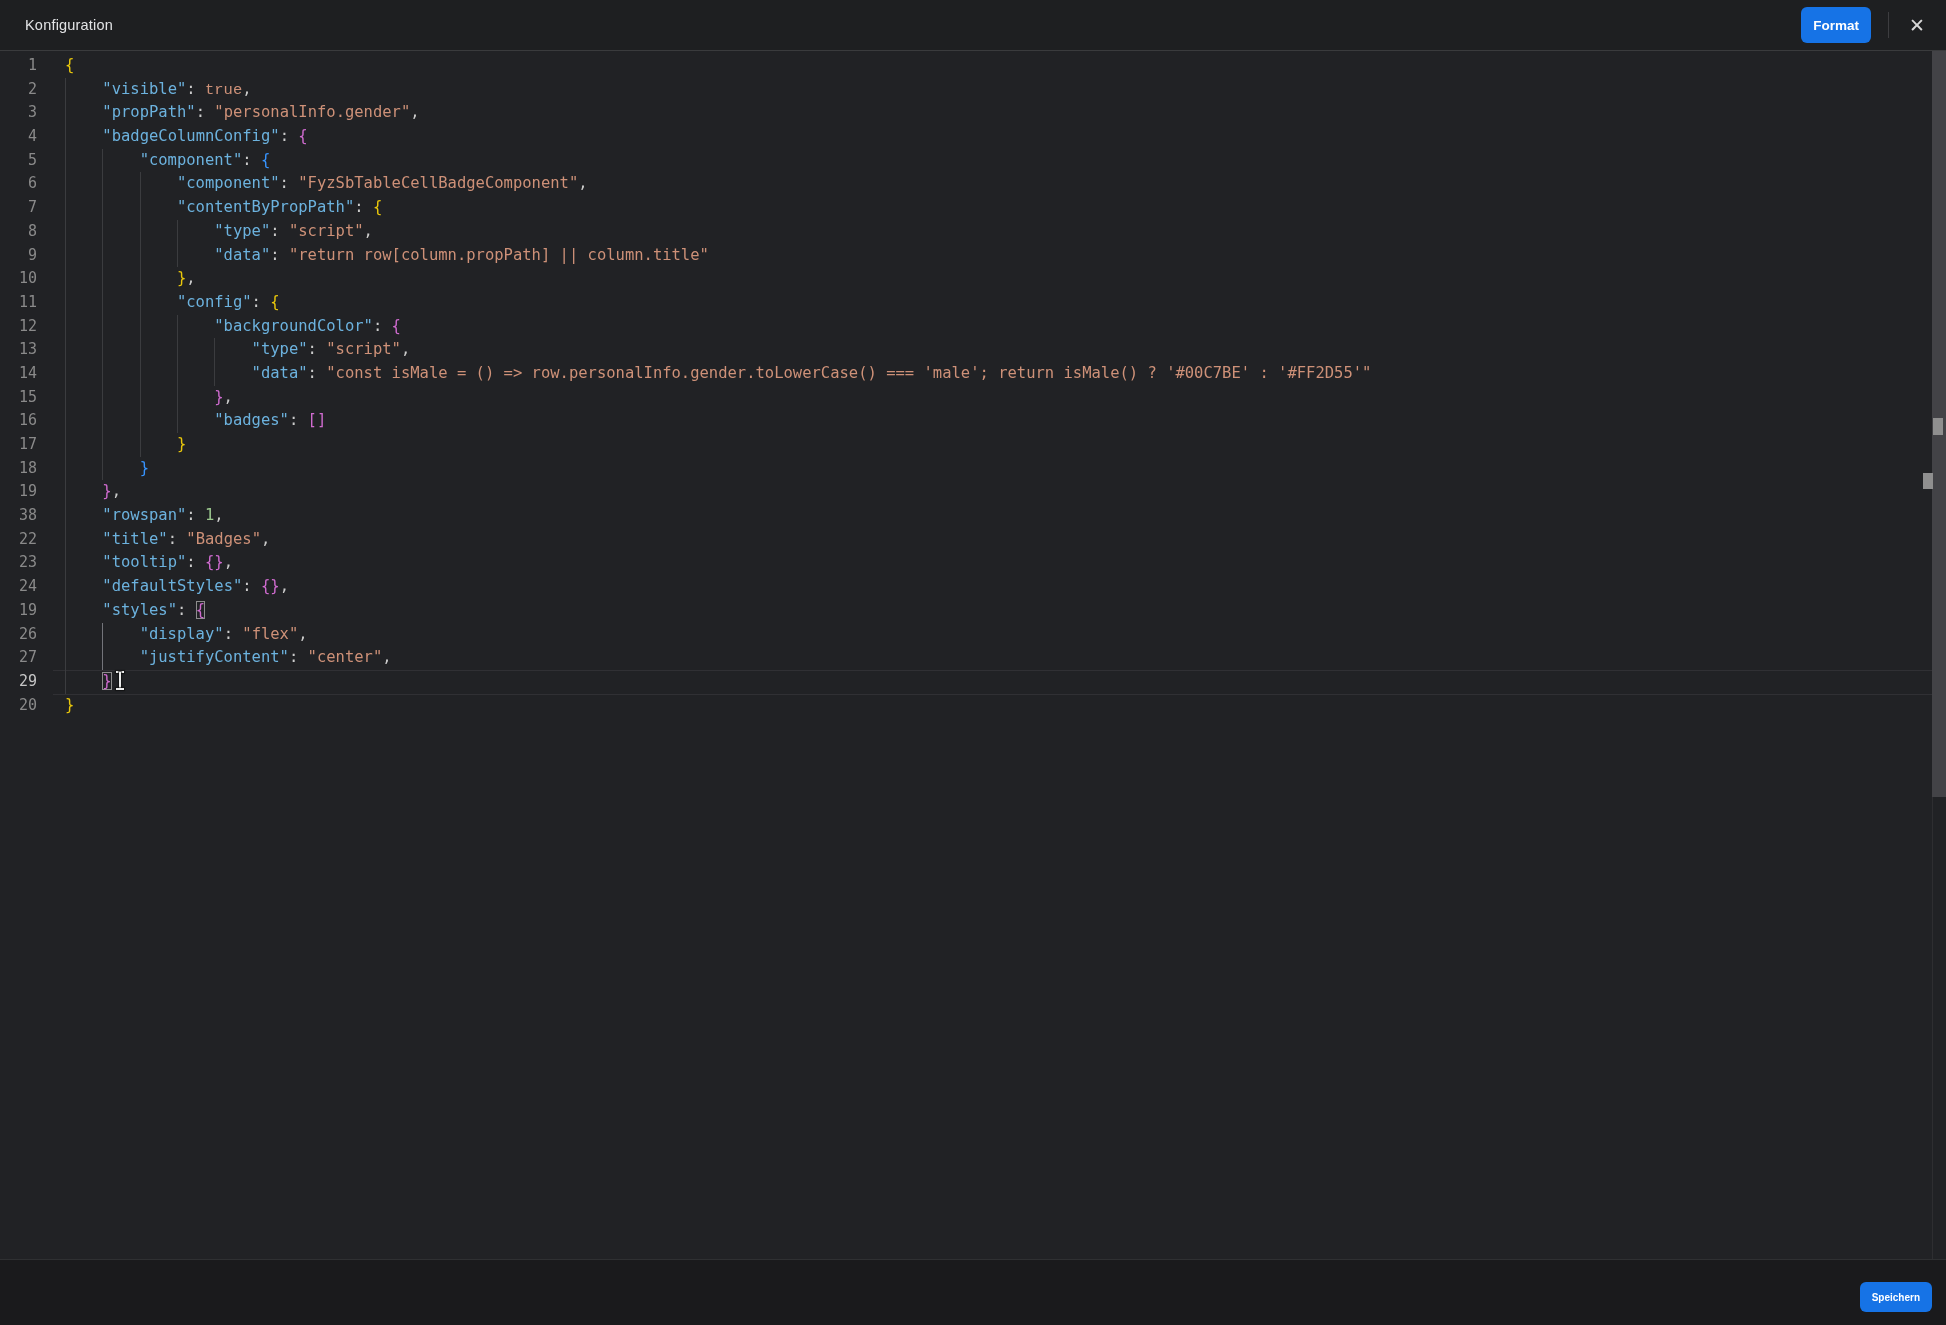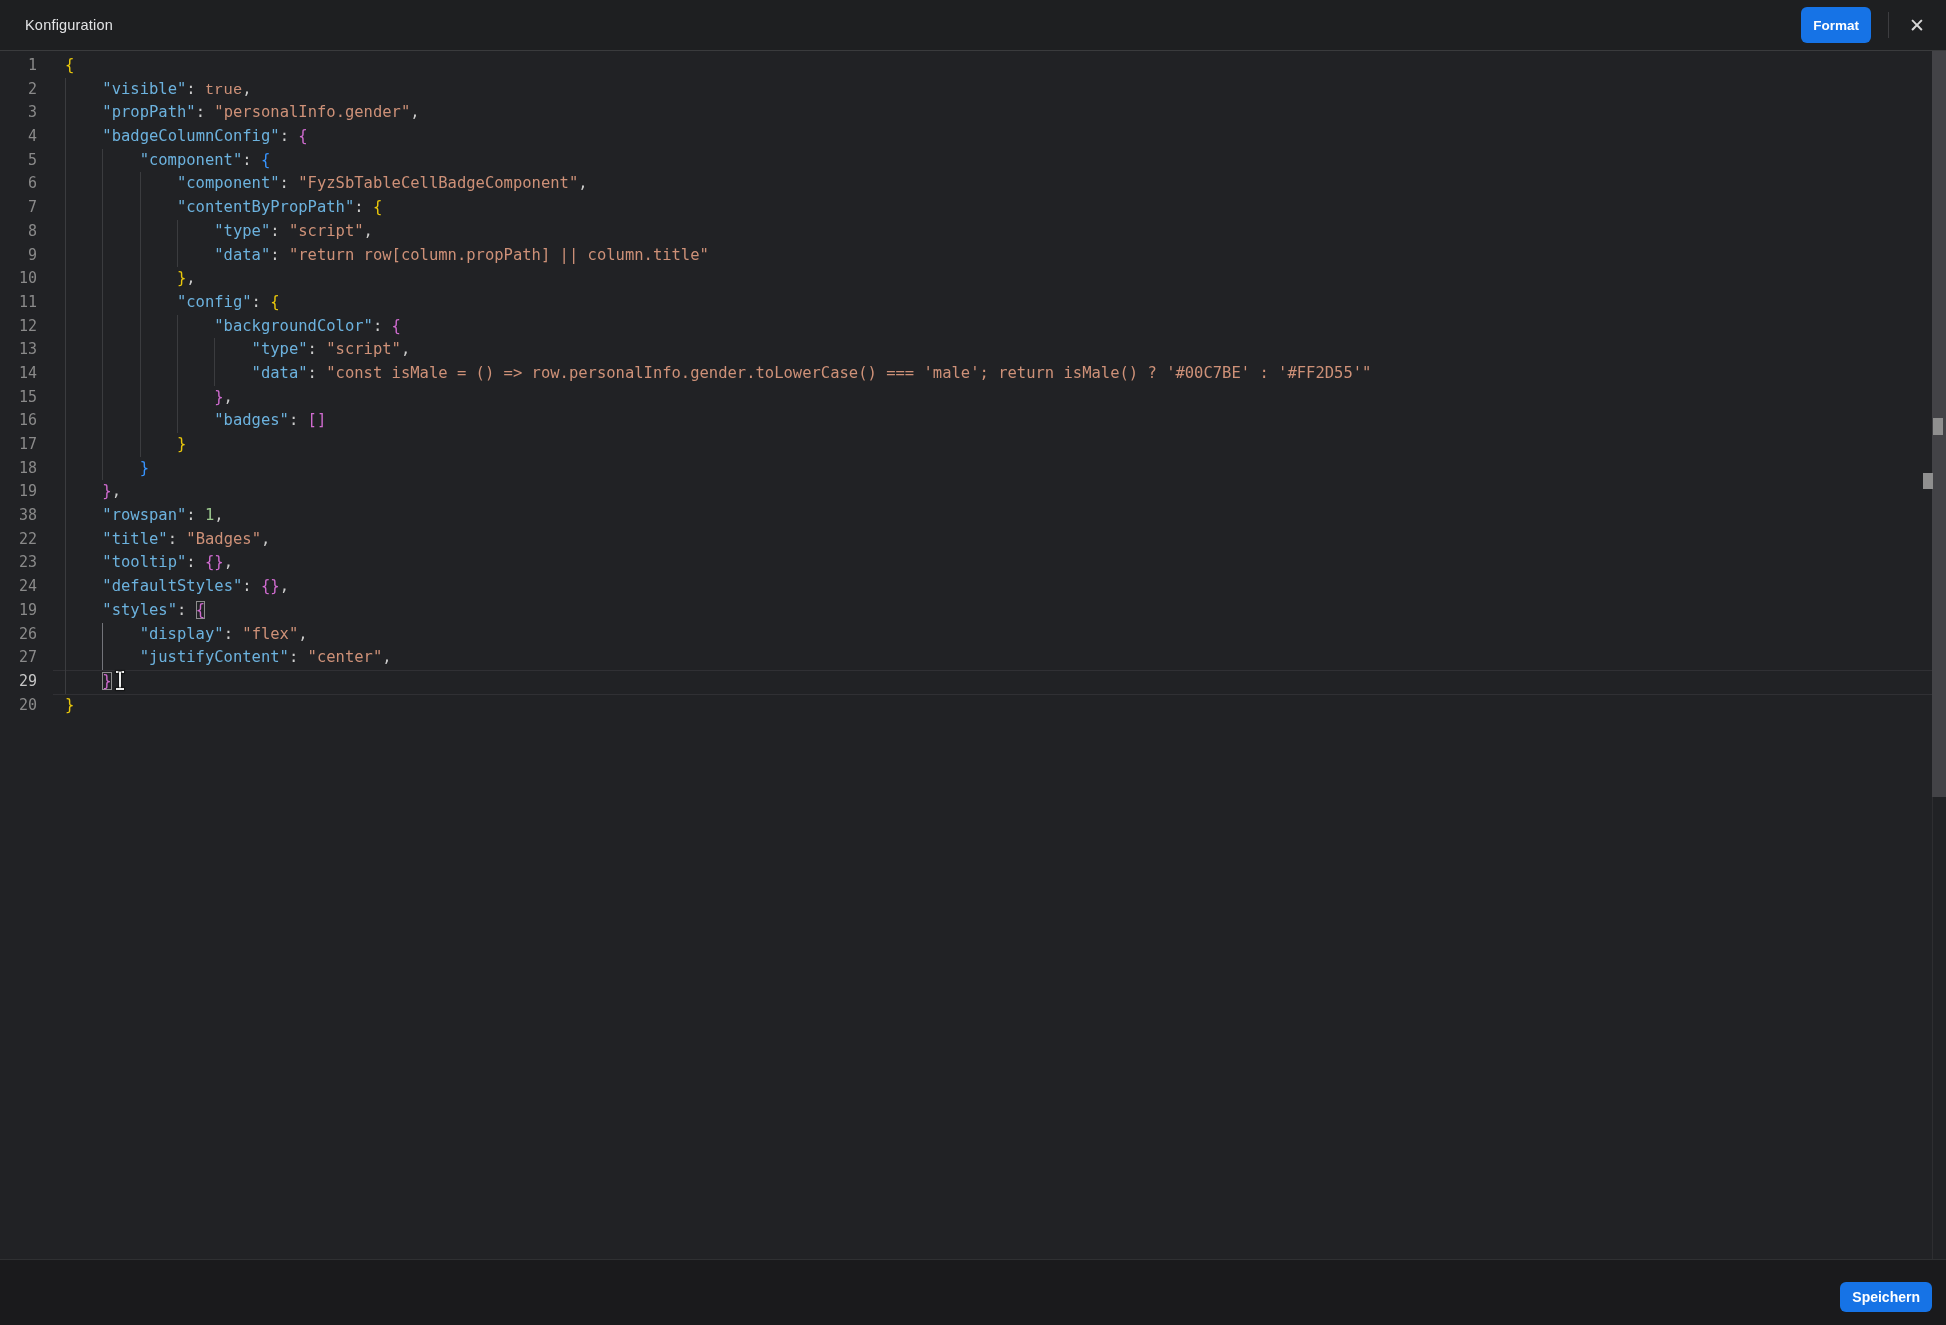--- a/index.html
+++ b/index.html
@@ -82,21 +82,21 @@
   .track-line{position:absolute;left:0;top:746px;bottom:0;width:1px;background:#2e2e31;}
   .ov-mark{position:absolute;background:var(--c-overview-mark,#8f8f8f);}
   .ov-a{left:1933px;top:418px;width:10px;height:17px;}
   .ov-b{left:1923px;top:473px;width:10px;height:16px;}
   
   .ftr{
     position:absolute;left:0;right:0;bottom:0;height:65px;
     background:var(--c-bg-footer,#1a1a1c);
     border-top:1px solid #2f3032;
   }
-  .btn-save{position:absolute;right:14px;top:22px;height:30px;padding:0 12px;font-size:14px;}
+  .btn-save{position:absolute;right:14px;top:22px;height:30px;padding:0 12px;font-size:10px;}
 </style>
 </head>
 <body>
 
 <div class="dialog">
 
   <header class="hdr">
     <span class="hdr-title">Konfiguration</span>
     <div class="hdr-right">
       <button class="btn btn-format">Format</button>

